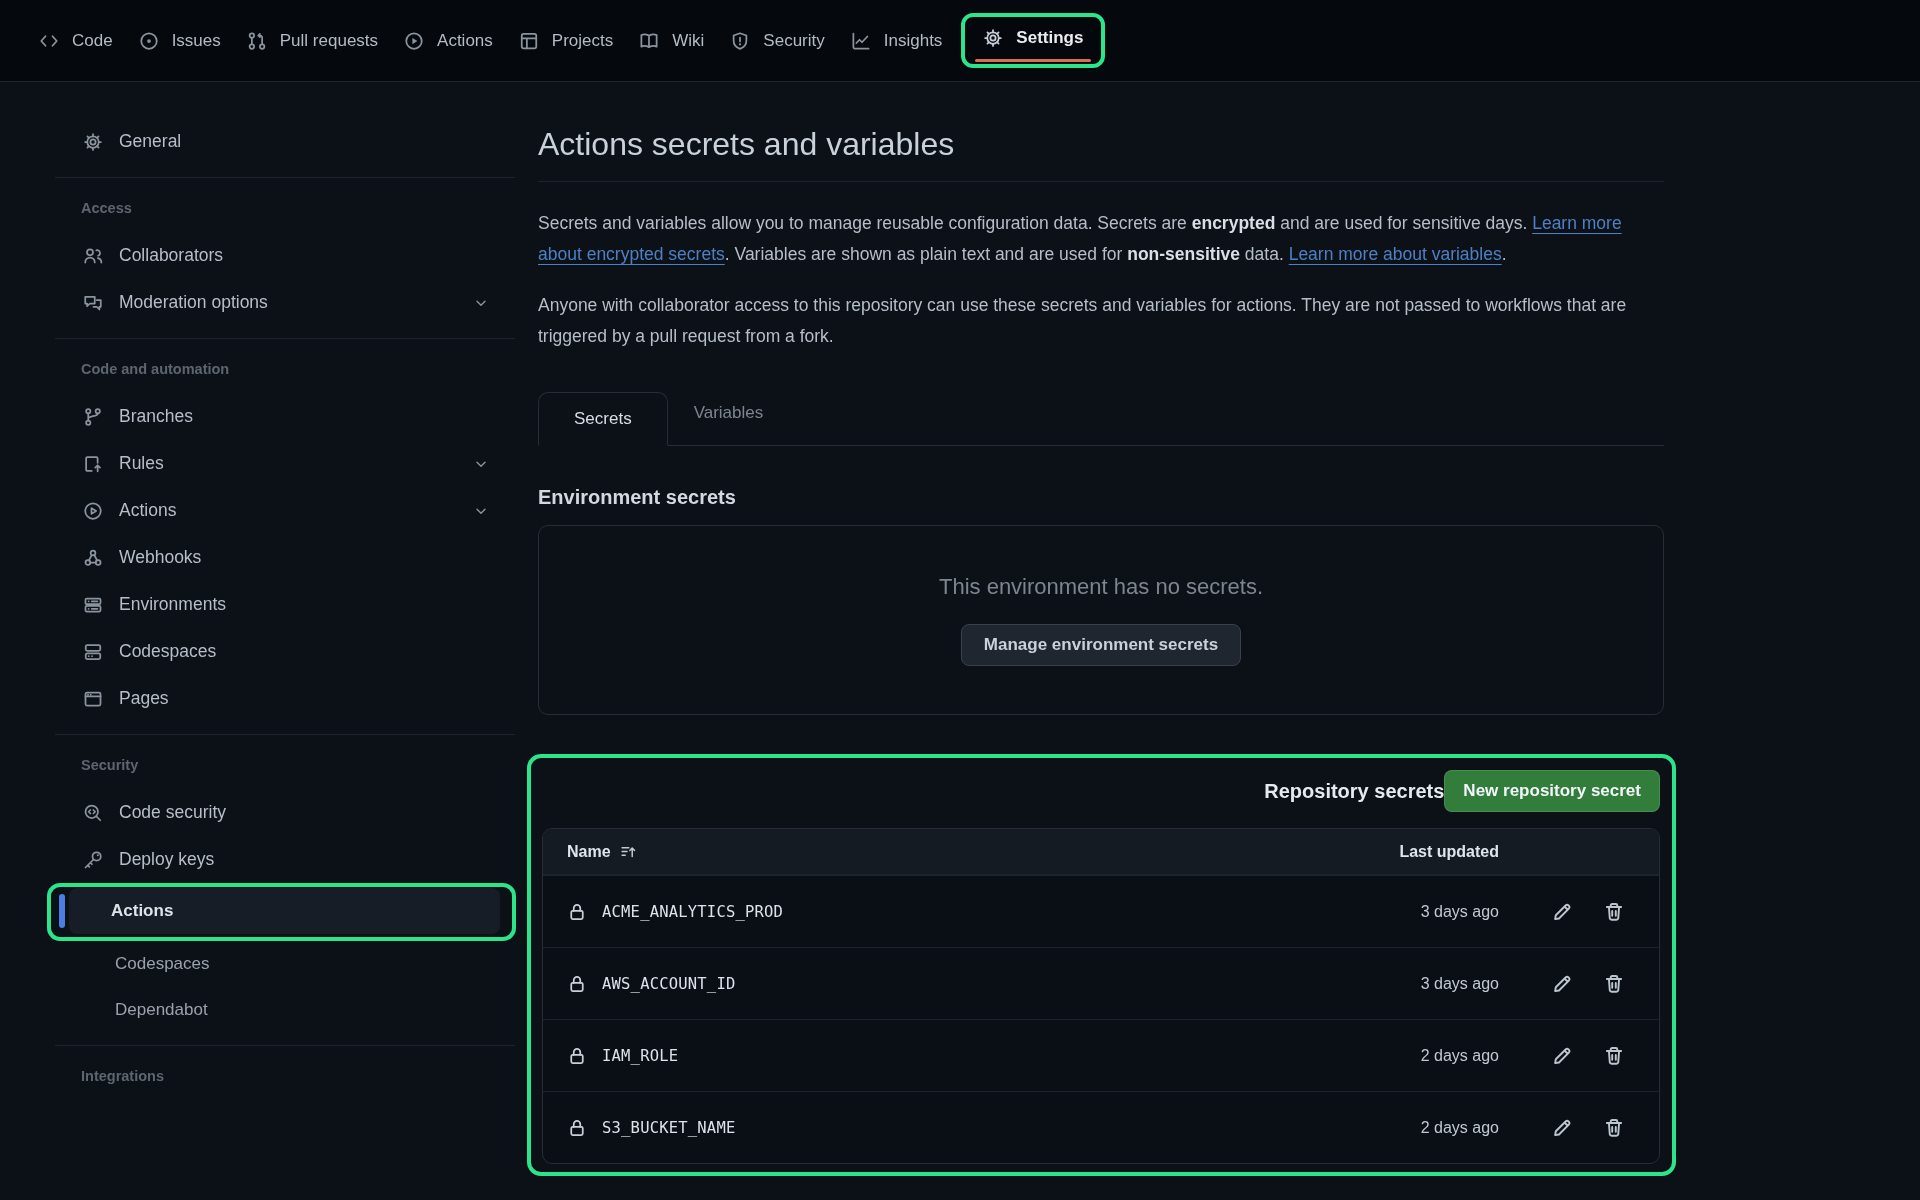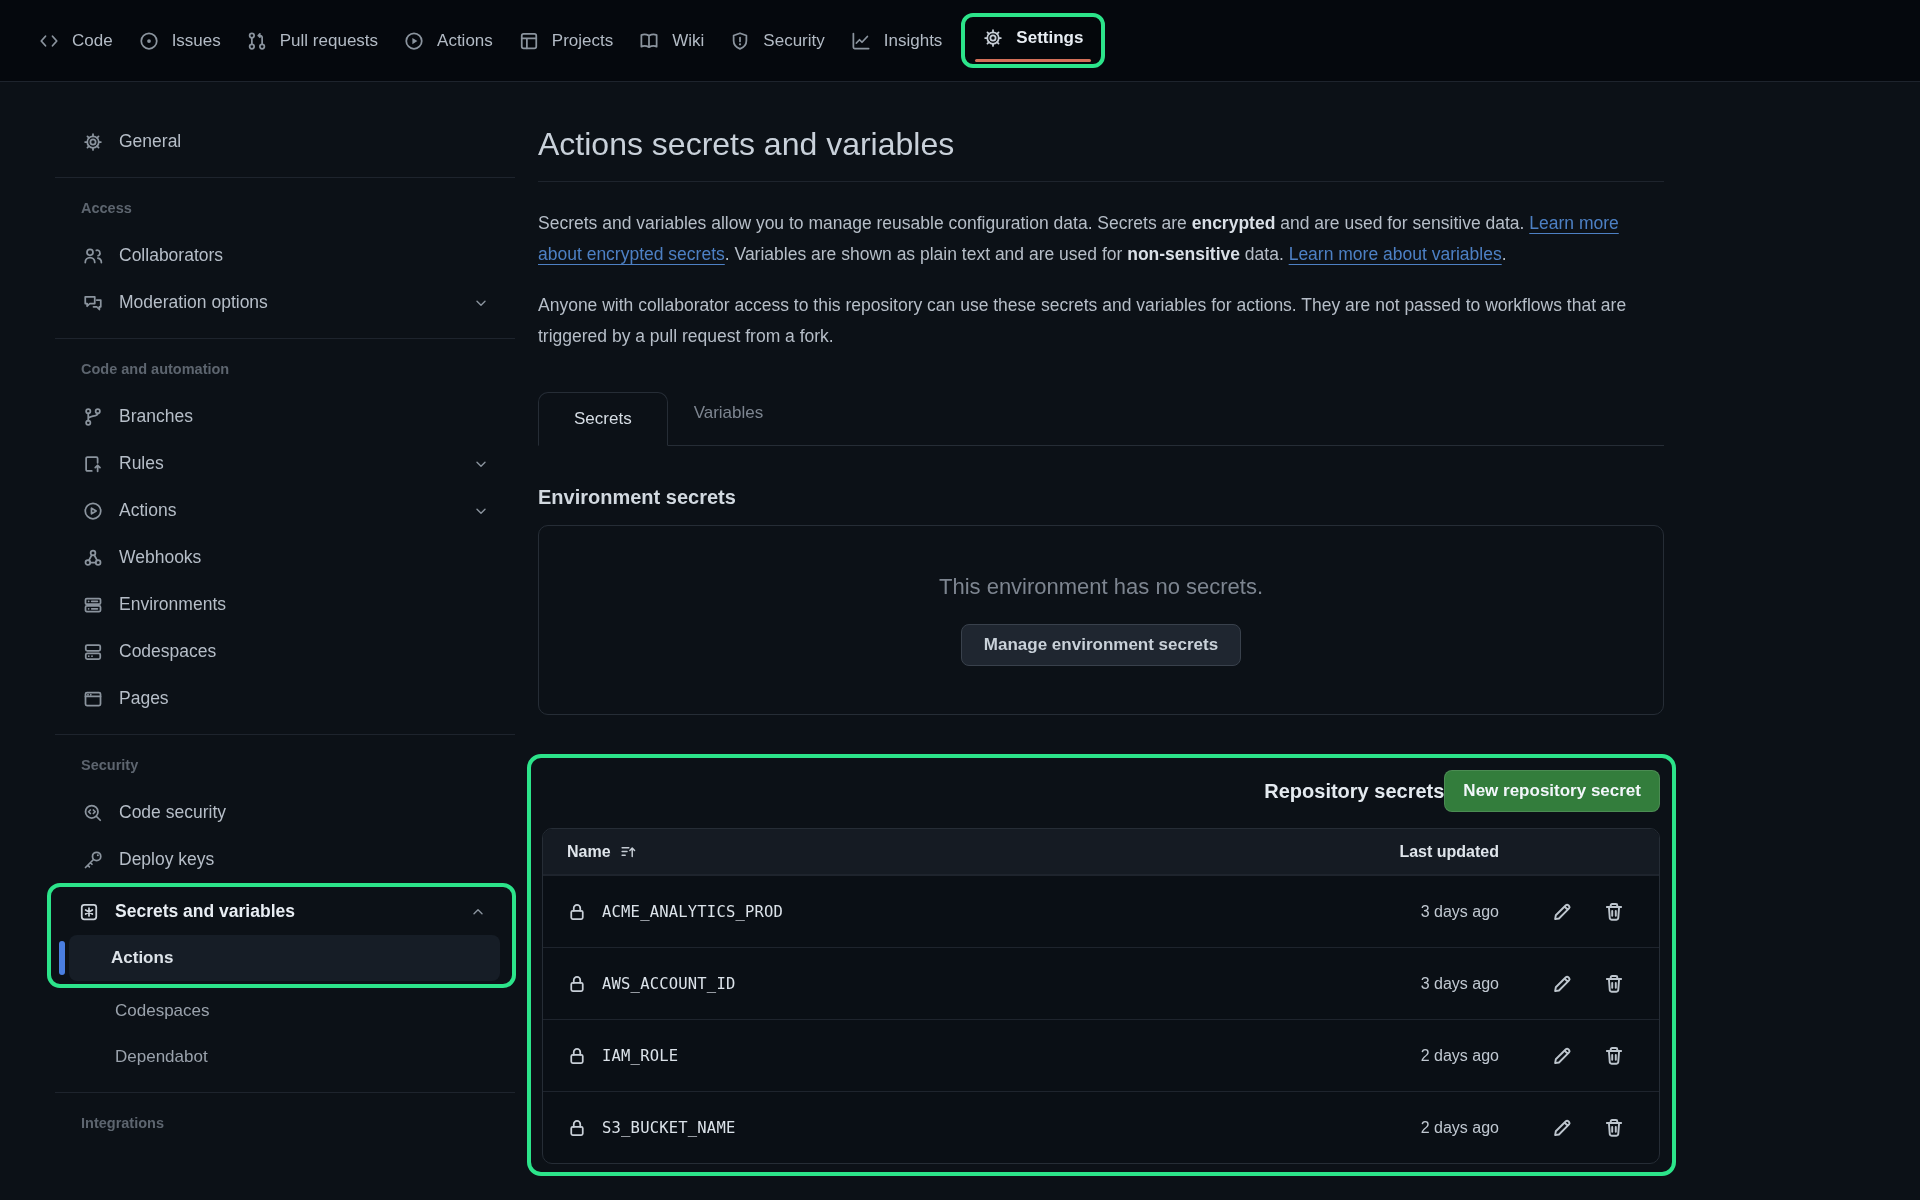--- a/index.html
+++ b/index.html
@@ -421,34 +421,20 @@
       <svg class="ic" width="20" height="20" viewBox="0 0 16 16">
           <circle cx="10.9" cy="5.1" r="3.3"></circle>
           <circle class="ic-fill" cx="11.9" cy="4.1" r=".8" stroke="none"></circle>
           <path d="M8.4 7.6 2 14M3.8 12.2l1.3 1.3M5.9 10.1l1.3 1.3"></path>
         </svg>
     </span>
     <span>Deploy keys</span>
   </div>
 
   <div class="green-wrap">
-    <div class="sb-item">
-      <span class="sico">
-        <svg class="ic" width="20" height="20" viewBox="0 0 16 16">
-            <rect x="2.2" y="2.2" width="11.6" height="11.6" rx="2"></rect>
-            <path d="M8 4.9v6.2M5.3 6.4l5.4 3.2M10.7 6.4 5.3 9.6"></path>
-          </svg>
-      </span>
-      <span>Secrets and variables</span>
-      <span class="chev">
-        <svg class="ic" width="16" height="16" viewBox="0 0 16 16">
-            <path d="M4 9.8 8 5.8l4 4"></path>
-          </svg>
-      </span>
-    </div>
     <div class="sb-sub active">
       <span class="active-bar"></span>
       <span>Actions</span>
     </div>
   </div>
 
   <div class="sb-sub">
     <span>Codespaces</span>
   </div>
   <div class="sb-sub">
@@ -456,21 +442,21 @@
   </div>
 
   <div class="sb-divider"></div>
   <div class="sb-header">Integrations</div>
 </aside>
 
 <main class="main">
 
   <h1 class="page-title">Actions secrets and variables</h1>
 
-  <p class="intro"><span>Secrets and variables allow you to manage reusable configuration data. Secrets are </span><strong>encrypted</strong><span> and are used for sensitive data. </span><a>Learn more about encrypted secrets</a><span>. Variables are shown as plain text and are used for </span><strong>non-sensitive</strong><span> data. </span><a>Learn more about variables</a><span>.</span></p>
+  <p class="intro"><span>Secrets and variables allow you to manage reusable configuration data. Secrets are </span><strong>encrypted</strong><span> and are used for sensitive days. </span><a>Learn more about encrypted secrets</a><span>. Variables are shown as plain text and are used for </span><strong>non-sensitive</strong><span> data. </span><a>Learn more about variables</a><span>.</span></p>
 
   <p class="para2">Anyone with collaborator access to this repository can use these secrets and variables for actions. They are not passed to workflows that are triggered by a pull request from a fork.</p>
 
   <div class="tabnav">
     <div class="tab active">Secrets</div>
     <div class="tab plain">Variables</div>
   </div>
 
   <h2 class="section-h">Environment secrets</h2>
 

